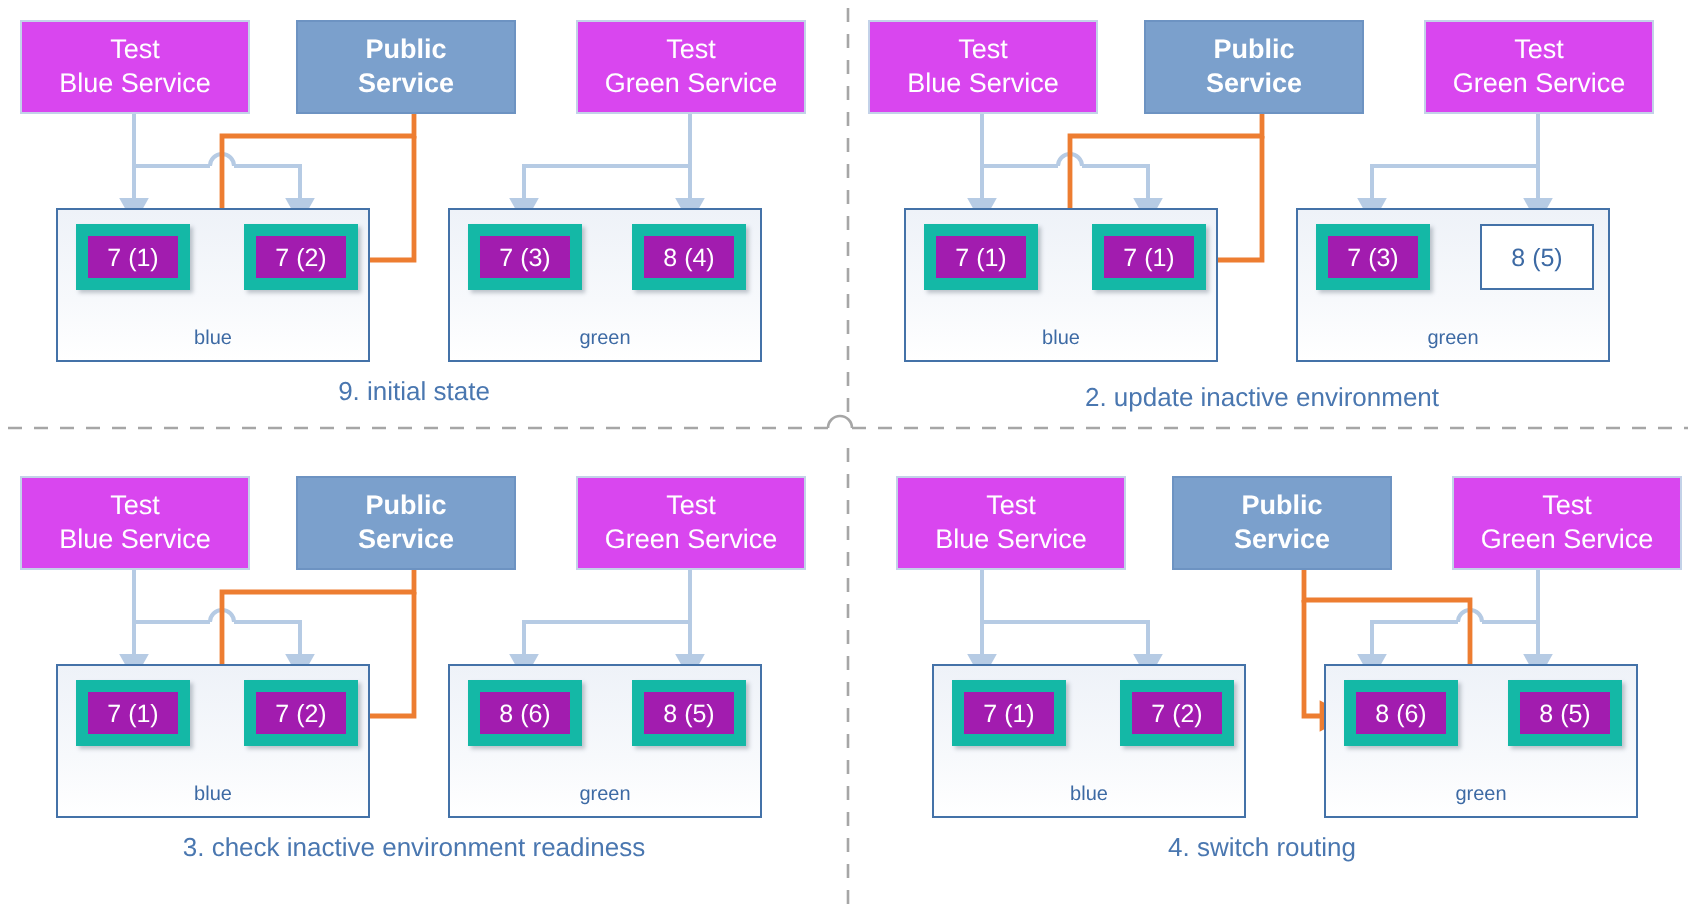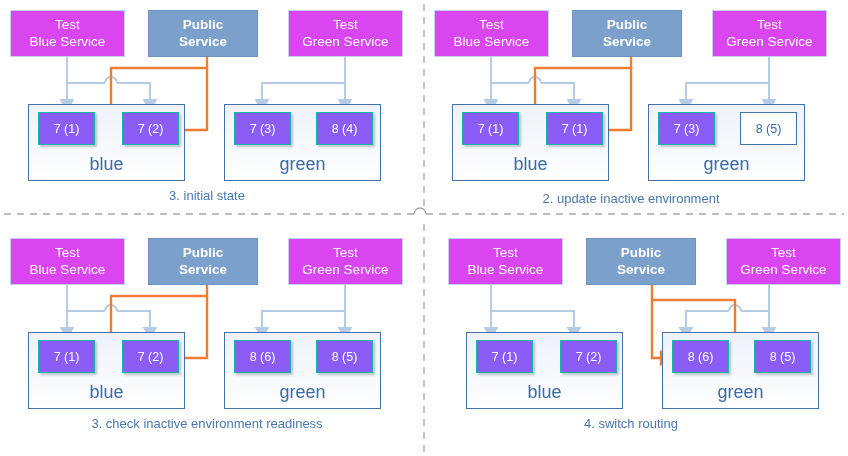--- a/index.html
+++ b/index.html
@@ -17,27 +17,27 @@
   .svc.test{background:#d946ef;border:1px solid #c3d2e8;}
   .svc.public{background:#7ba0cc;border:1px solid #6d93c2;font-weight:bold;}
 
   .env{
     position:absolute;box-sizing:border-box;
     background:linear-gradient(180deg,#eef2f8 0%,#f7f9fc 60%,#ffffff 100%);
     border:1px solid #4472a8;
   }
   .env-label{
     position:absolute;width:100%;text-align:center;bottom:5px;
-    font-size:18px;color:#3d6aa4;
+    font-size:10px;color:#3d6aa4;
   }
 
   .inst{
     position:absolute;display:flex;align-items:center;justify-content:center;
     box-sizing:border-box;font-size:12.5px;
-    background:#8b5cf6;border:1px solid #14b8a6;color:#ffffff;
+    background:#a21caf;border:6px solid #14b8a6;color:#ffffff;
     box-shadow:1.5px 1.5px 2px rgba(120,130,145,.45);
   }
   .inst.hollow{background:#ffffff;border:1px solid #4472a8;color:#3d6aa4;
                box-shadow:none;}
 
   .caption{
     position:absolute;text-align:center;font-size:13px;color:#4a77b0;
     white-space:nowrap;
   }
 </style>
@@ -172,21 +172,21 @@
     </div>
     <div class="inst" style="left:38px;top:112px;width:57px;height:33px;">7 (1)</div>
     <div class="inst" style="left:122px;top:112px;width:57px;height:33px;">7 (2)</div>
 
     <div class="env" style="left:224px;top:104px;width:157px;height:77px;">
       <div class="env-label">green</div>
     </div>
     <div class="inst" style="left:234px;top:112px;width:57px;height:33px;">7 (3)</div>
     <div class="inst" style="left:316px;top:112px;width:57px;height:33px;">8 (4)</div>
 
-    <div class="caption" style="left:0px;top:188px;width:414px;">3. initial state</div>
+    <div class="caption" style="left:0px;top:188px;width:414px;">9. initial state</div>
   </div>
 
   <div>
     <div class="svc test" style="left:434px;top:10px;width:115px;height:47px;">
       <span>
         <span>Test</span><br>
         <span>Blue Service</span>
       </span>
     </div>
     <div class="svc public" style="left:572px;top:10px;width:110px;height:47px;">

